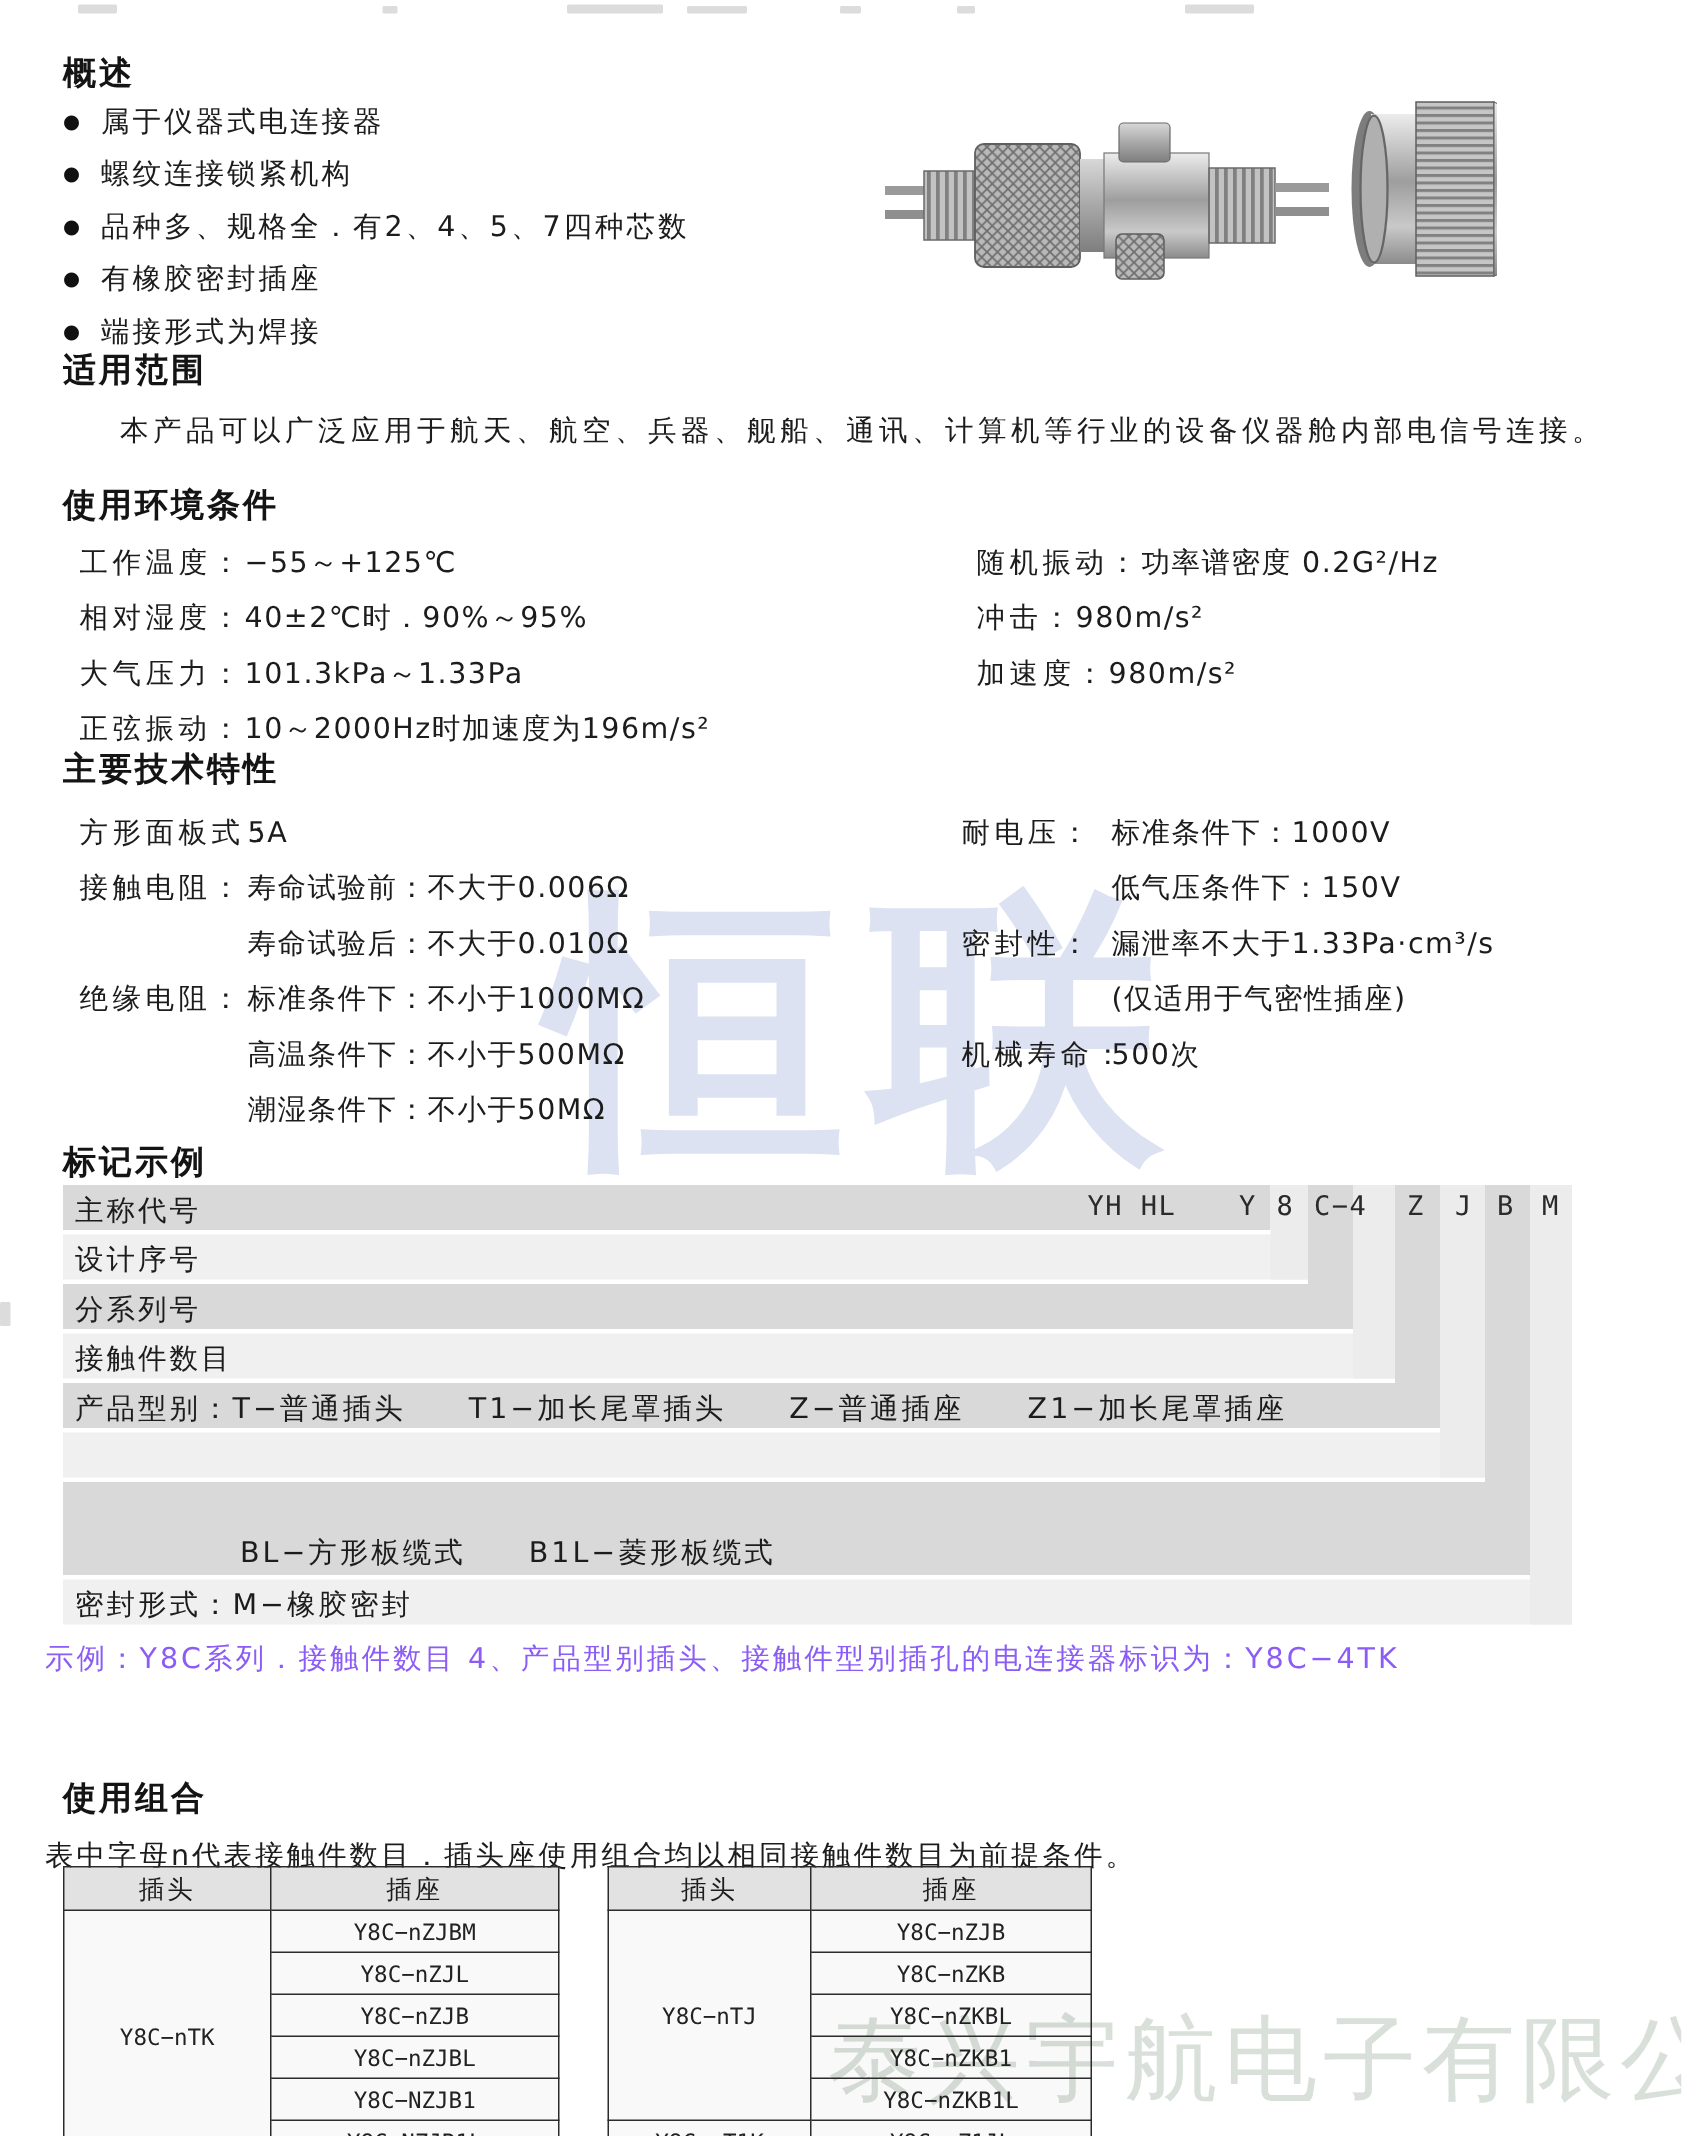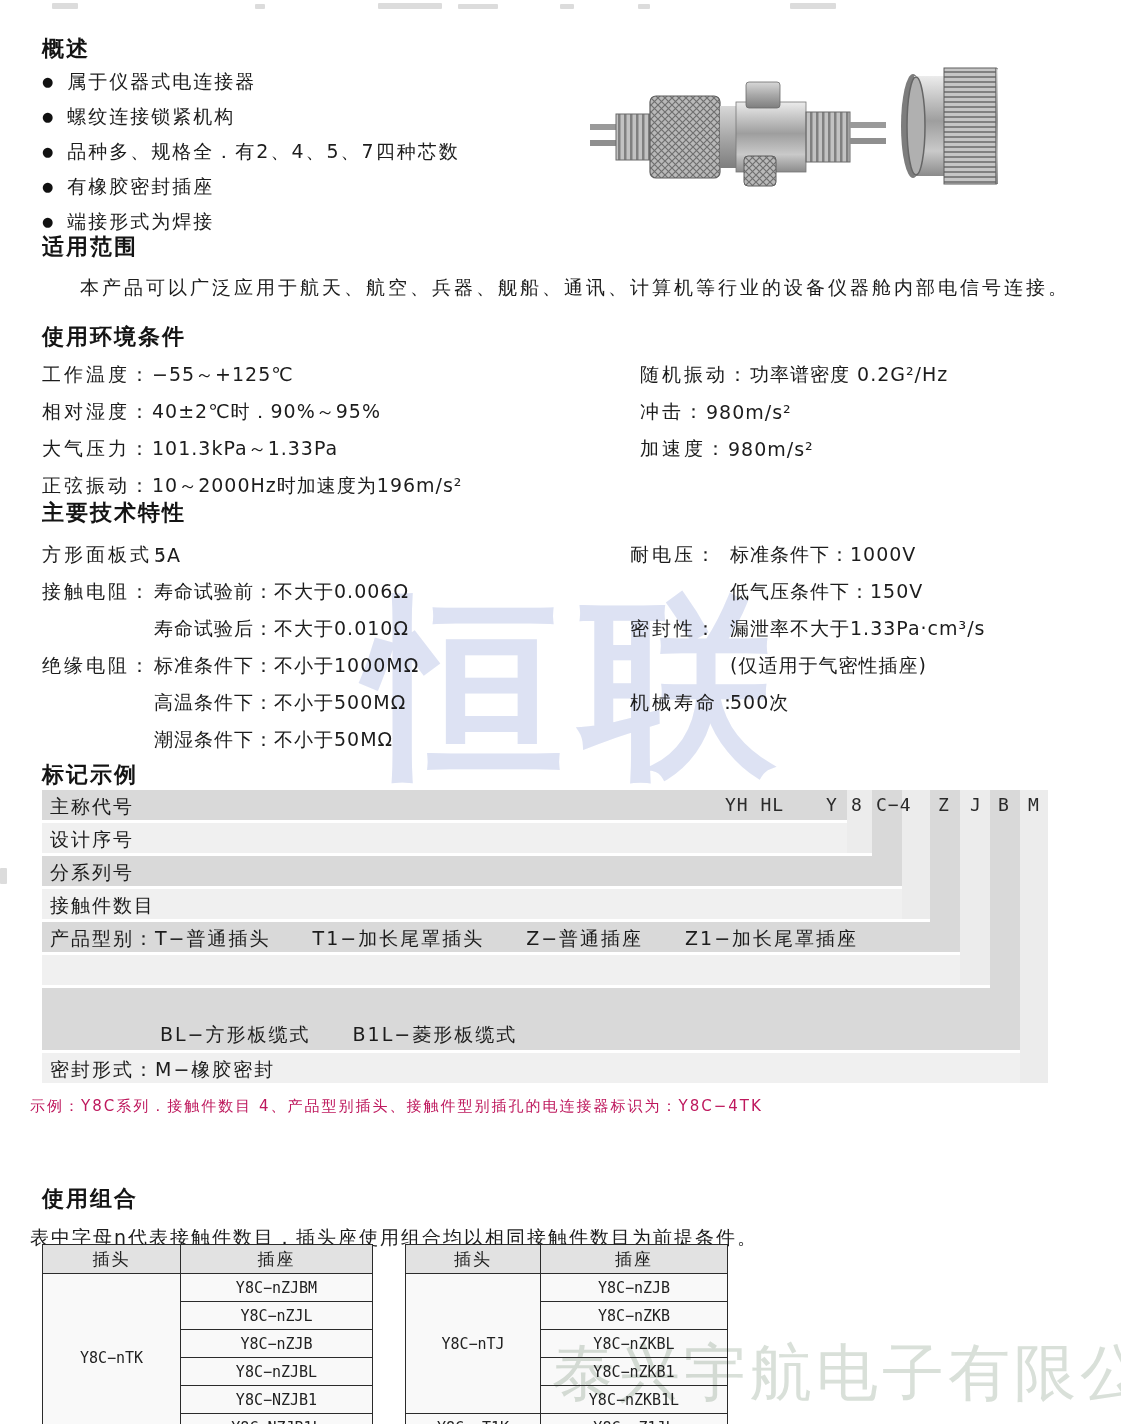--- a/index.html
+++ b/index.html
@@ -19,21 +19,21 @@
   }
   
   .bullet-list{font-size:19px;line-height:35px;letter-spacing:2px;}
   .bullet-row{display:flex;align-items:center;}
   .bullet-dot{font-size:13px;margin-right:12px;color:#111;}
   
   .para{font-size:19px;letter-spacing:3px;line-height:30px;color:#1c1c1c;}
   
   .kv-col{font-size:19px;letter-spacing:1px;}
   .kv-row{display:flex;height:37px;align-items:center;}
-  .kv-label{letter-spacing:3px;white-space:pre;}
+  .kv-label{letter-spacing:3px;white-space:pre;margin-left:11px;}
   .kv-value{white-space:pre;}
   .tech-row .kv-label{width:112px;flex:0 0 auto;}
   .tech-row-r .kv-label{width:100px;flex:0 0 auto;}
   
   .band{position:absolute;left:12px;}
   .band.dark{background:#d9d9d9;}
   .band.light{background:#f0f0f0;}
   .vcol{position:absolute;top:0;}
   .vcol.dark{background:#d9d9d9;}
   .vcol.light{background:#ececec;}
@@ -55,21 +55,21 @@
     font-family:"DejaVu Serif",serif;font-weight:bold;
     font-size:195px;color:#dde2f3;letter-spacing:18px;z-index:0;line-height:1;
     user-select:none;
   }
   .wm-bottom{
     font-family:"DejaVu Serif",serif;
     font-size:62px;color:rgba(165,180,165,0.42);letter-spacing:4px;z-index:0;line-height:1;
     user-select:none;white-space:nowrap;
   }
   .artifact{position:absolute;background:#dcdcdc;border-radius:1px;}
-  .examples{font-size:15px;letter-spacing:2px;line-height:37px;color:#be185d;}
+  .examples{font-size:19px;letter-spacing:2px;line-height:37px;color:#8b5cf6;}
 </style>
 </head>
 <body>
 
 <div class="page">
 
   <div class="abs wm-center" style="left:368px;top:588px;">恒联</div>
   <div class="abs wm-bottom" style="left:552px;top:1342px;">泰兴宇航电子有限公司</div>
 
   <div>

